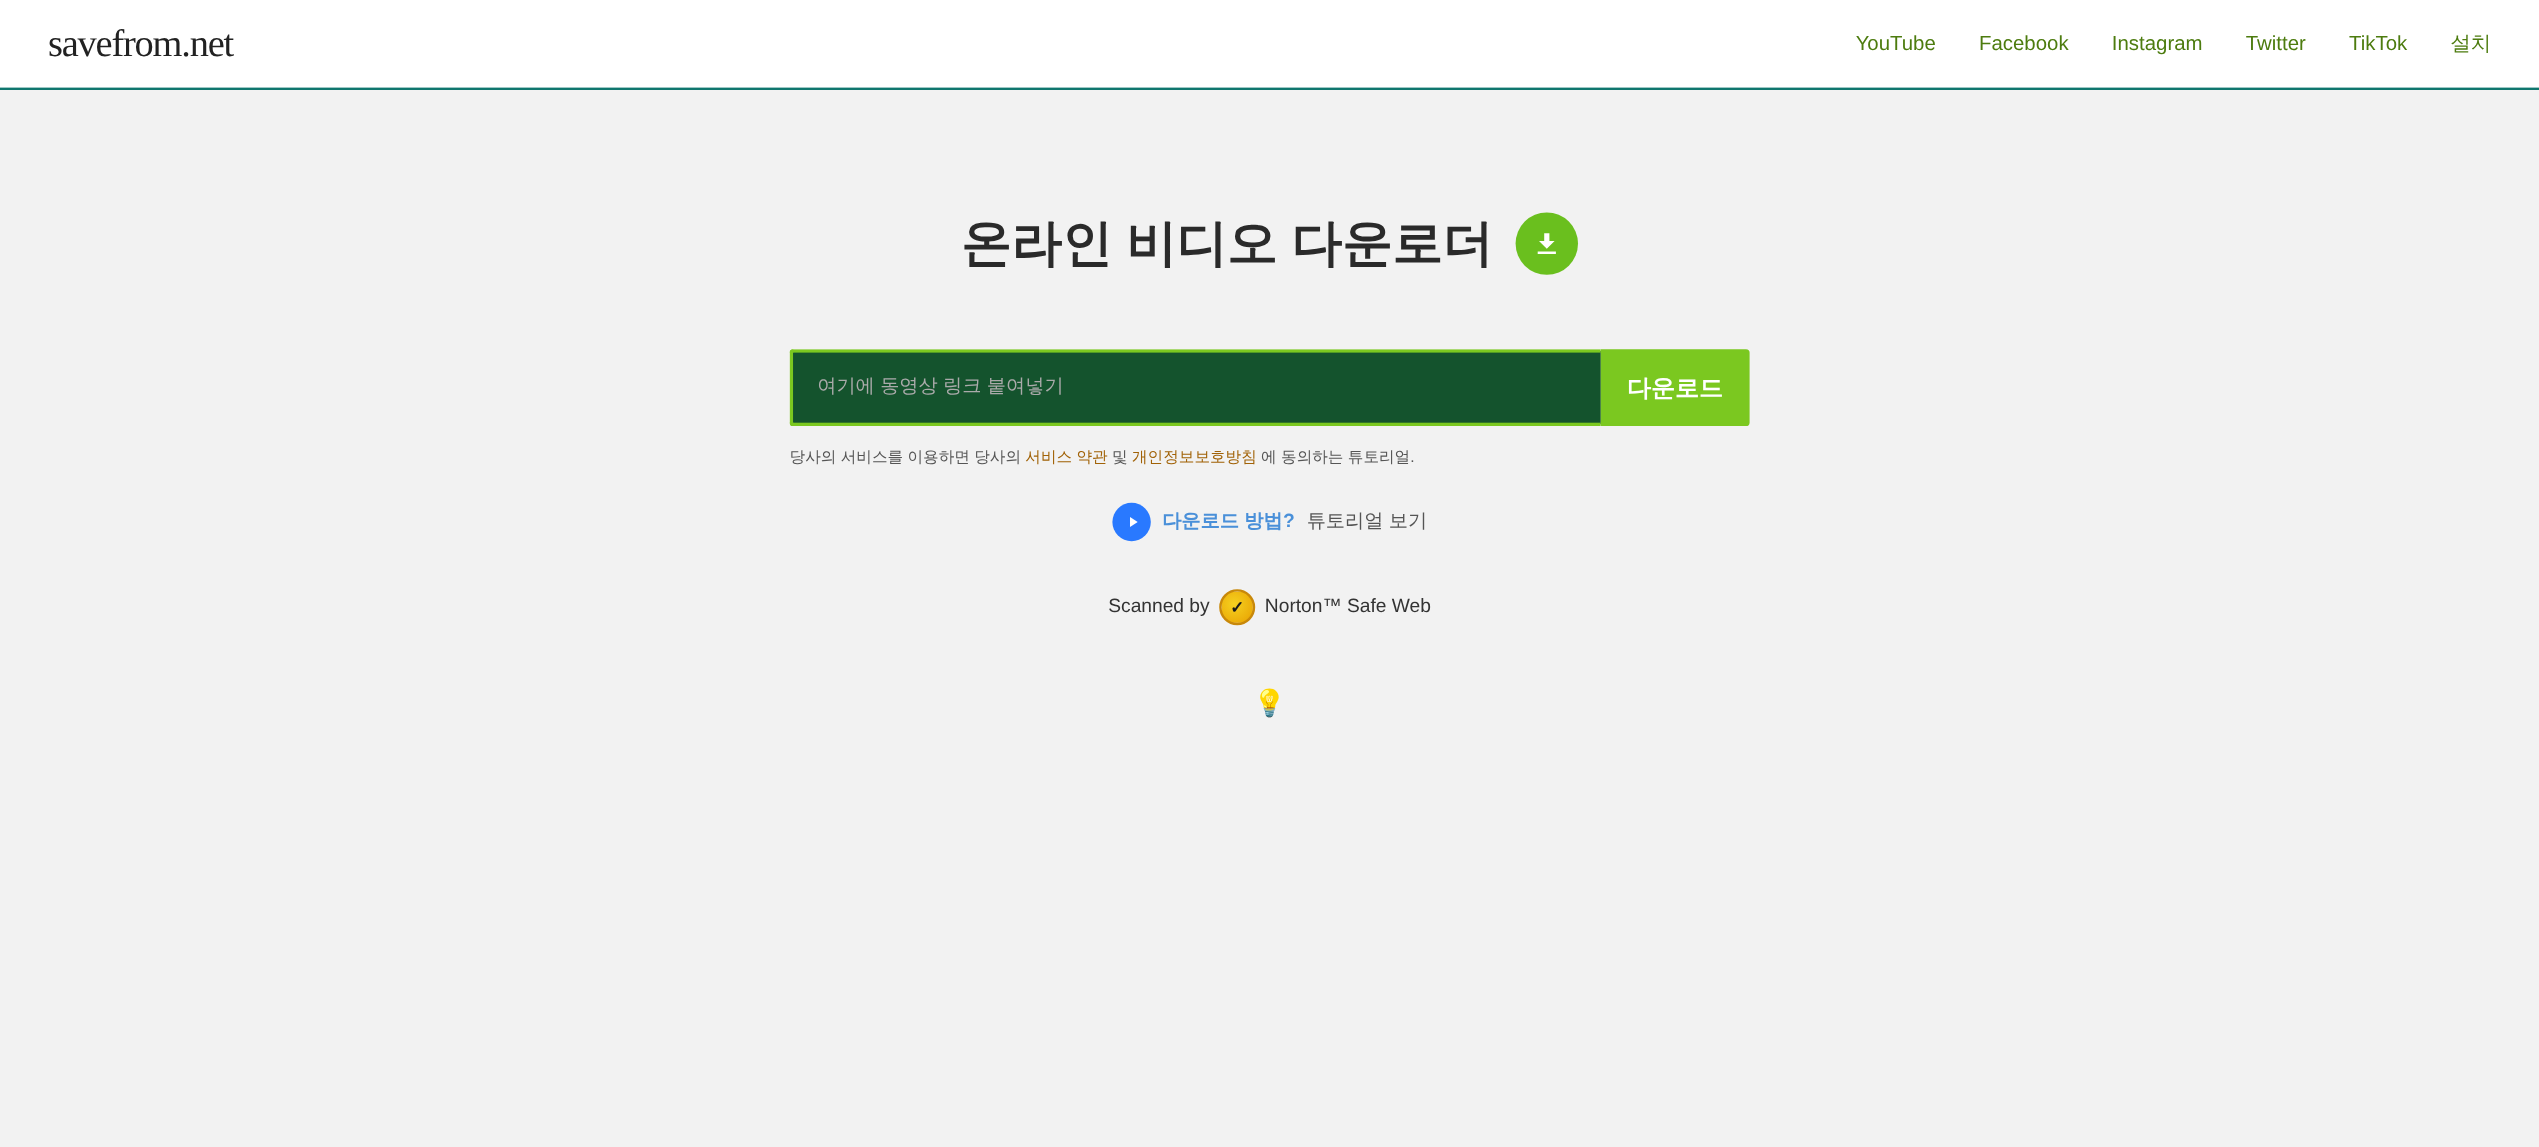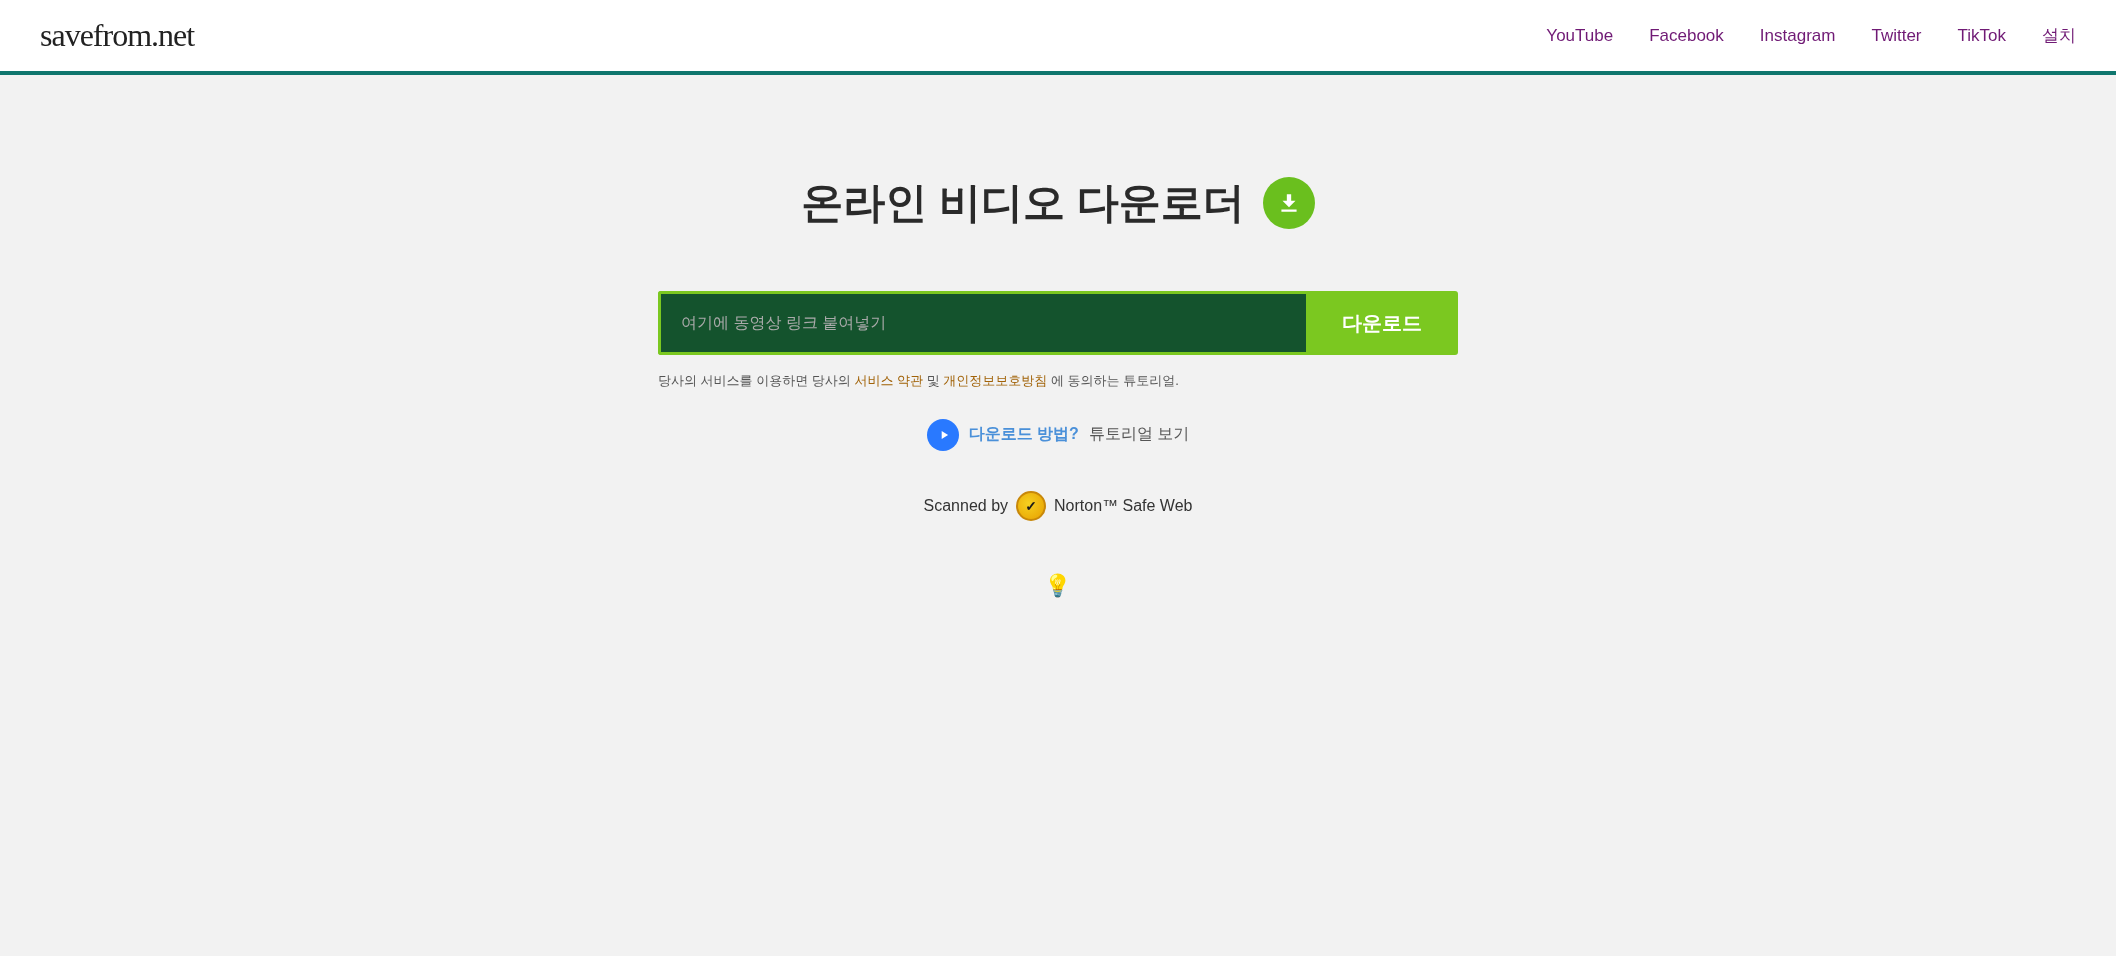--- a/index.html
+++ b/index.html
@@ -10,21 +10,21 @@
 
     body {
       font-family: -apple-system, BlinkMacSystemFont, 'Segoe UI', Arial, sans-serif;
       background-color: #f2f2f2;
       color: #333;
       min-height: 956px;
     }
 
     header {
       background-color: #ffffff;
-      border-bottom: 4px solid #0f766e;
+      border-bottom: 2px solid #0f766e;
       padding: 0 40px;
       height: 75px;
       display: flex;
       align-items: center;
       justify-content: space-between;
     }
 
     .logo {
       font-size: 32px;
       font-weight: 400;
@@ -34,21 +34,21 @@
     }
 
     nav {
       display: flex;
       align-items: center;
       gap: 36px;
     }
 
     nav a {
       text-decoration: none;
-      color: #701a75;
+      color: #4d7c0f;
       font-size: 17px;
       font-weight: 400;
     }
 
     main {
       display: flex;
       flex-direction: column;
       align-items: center;
       padding-top: 100px;
     }
@@ -102,21 +102,21 @@
 
     .url-input::placeholder {
       color: #aaa;
       font-size: 16px;
     }
 
     .download-btn {
       background-color: #7bc820;
       color: white;
       border: none;
-      padding: 0 36px;
+      padding: 0 22px;
       font-size: 20px;
       font-weight: 700;
       cursor: pointer;
       height: 64px;
       border-radius: 0 3px 3px 0;
       white-space: nowrap;
     }
 
     .terms-text {
       font-size: 13px;

